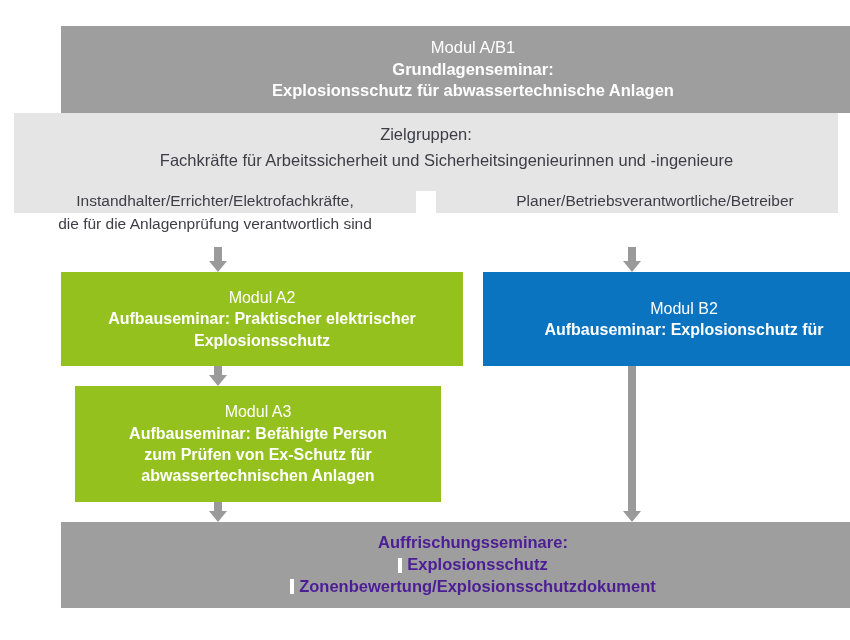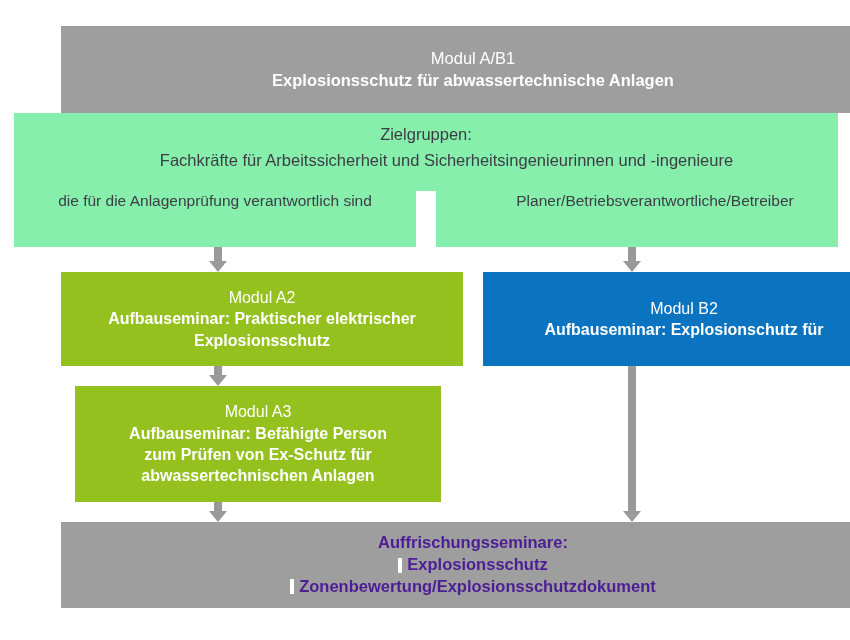--- a/index.html
+++ b/index.html
@@ -44,22 +44,22 @@
   #header-box .ln1 { font-weight: normal; }
   #header-box .ln2,
   #header-box .ln3 { font-weight: bold; }
 
   
   #audience-band {
     position: absolute;
     left: 14px;
     top: 113px;
     width: 824px;
-    height: 134px;
-    background: #86efac;
+    height: 100px;
+    background: #e5e5e5;
     color: #3d3d46;
   }
   #audience-heading {
     position: absolute;
     left: 0;
     top: 10px;
     width: 824px;
     text-align: center;
     font-size: 16.5px;
     line-height: 1.45;
@@ -192,32 +192,34 @@
   #arrow-b2-to-refresher { left: 622px; top: 366px; width: 20px; height: 156px; }
   #arrow-b2-to-refresher .shaft { width: 8px; height: 146px; }
 </style>
 </head>
 <body>
 
 <div id="canvas">
 
   <div class="box" id="header-box">
     <div class="ln1">Modul A/B1</div>
+    <div class="ln2">Grundlagenseminar:</div>
     <div class="ln3">Explosionsschutz für abwassertechnische Anlagen</div>
   </div>
 
   <div id="audience-band">
     <div id="audience-heading">
       <span>Zielgruppen:</span>
       <span class="sub">Fachkräfte für Arbeitssicherheit und Sicherheitsingenieurinnen und -ingenieure</span>
     </div>
 
     <div id="audience-divider"></div>
 
     <div class="audience-col" id="audience-col-left">
+      <div>Instandhalter/Errichter/Elektrofachkräfte,</div>
       <div>die für die Anlagenprüfung verantwortlich sind</div>
     </div>
 
     <div class="audience-col" id="audience-col-right">
       <div>Planer/Betriebsverantwortliche/Betreiber</div>
     </div>
   </div>
 
   <div class="arrow" id="arrow-band-to-a2">
     <div class="shaft"></div>

